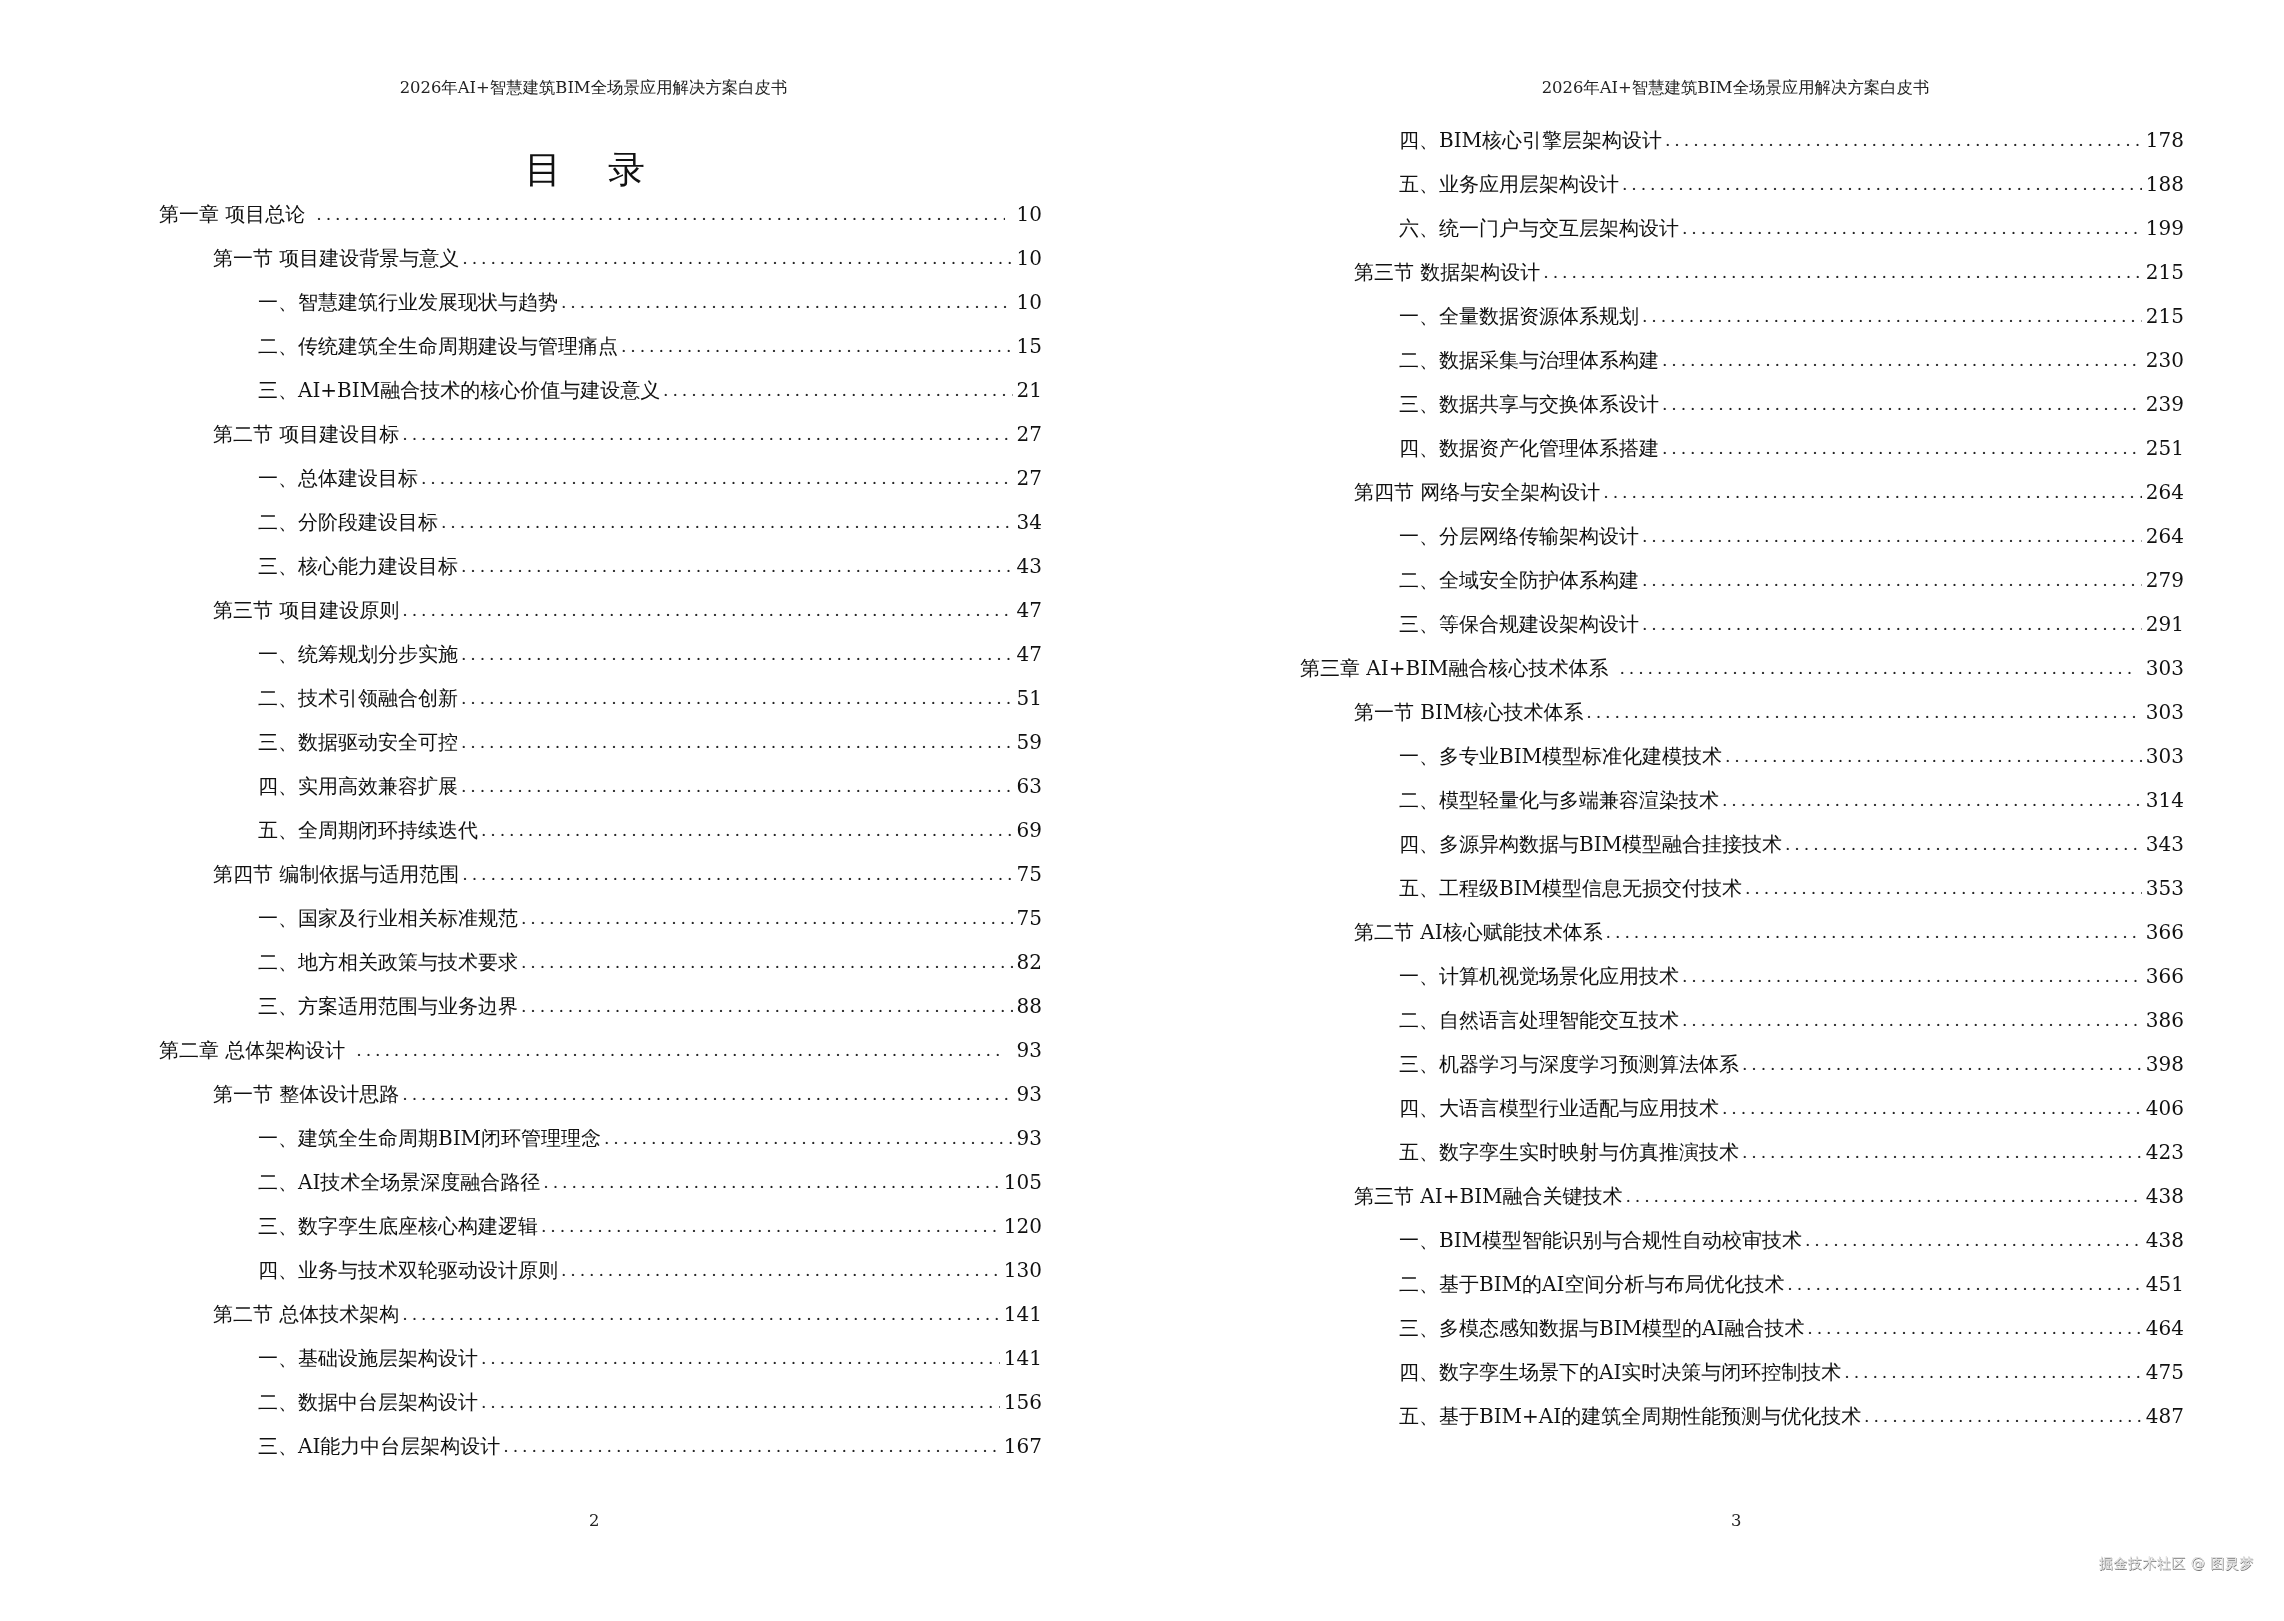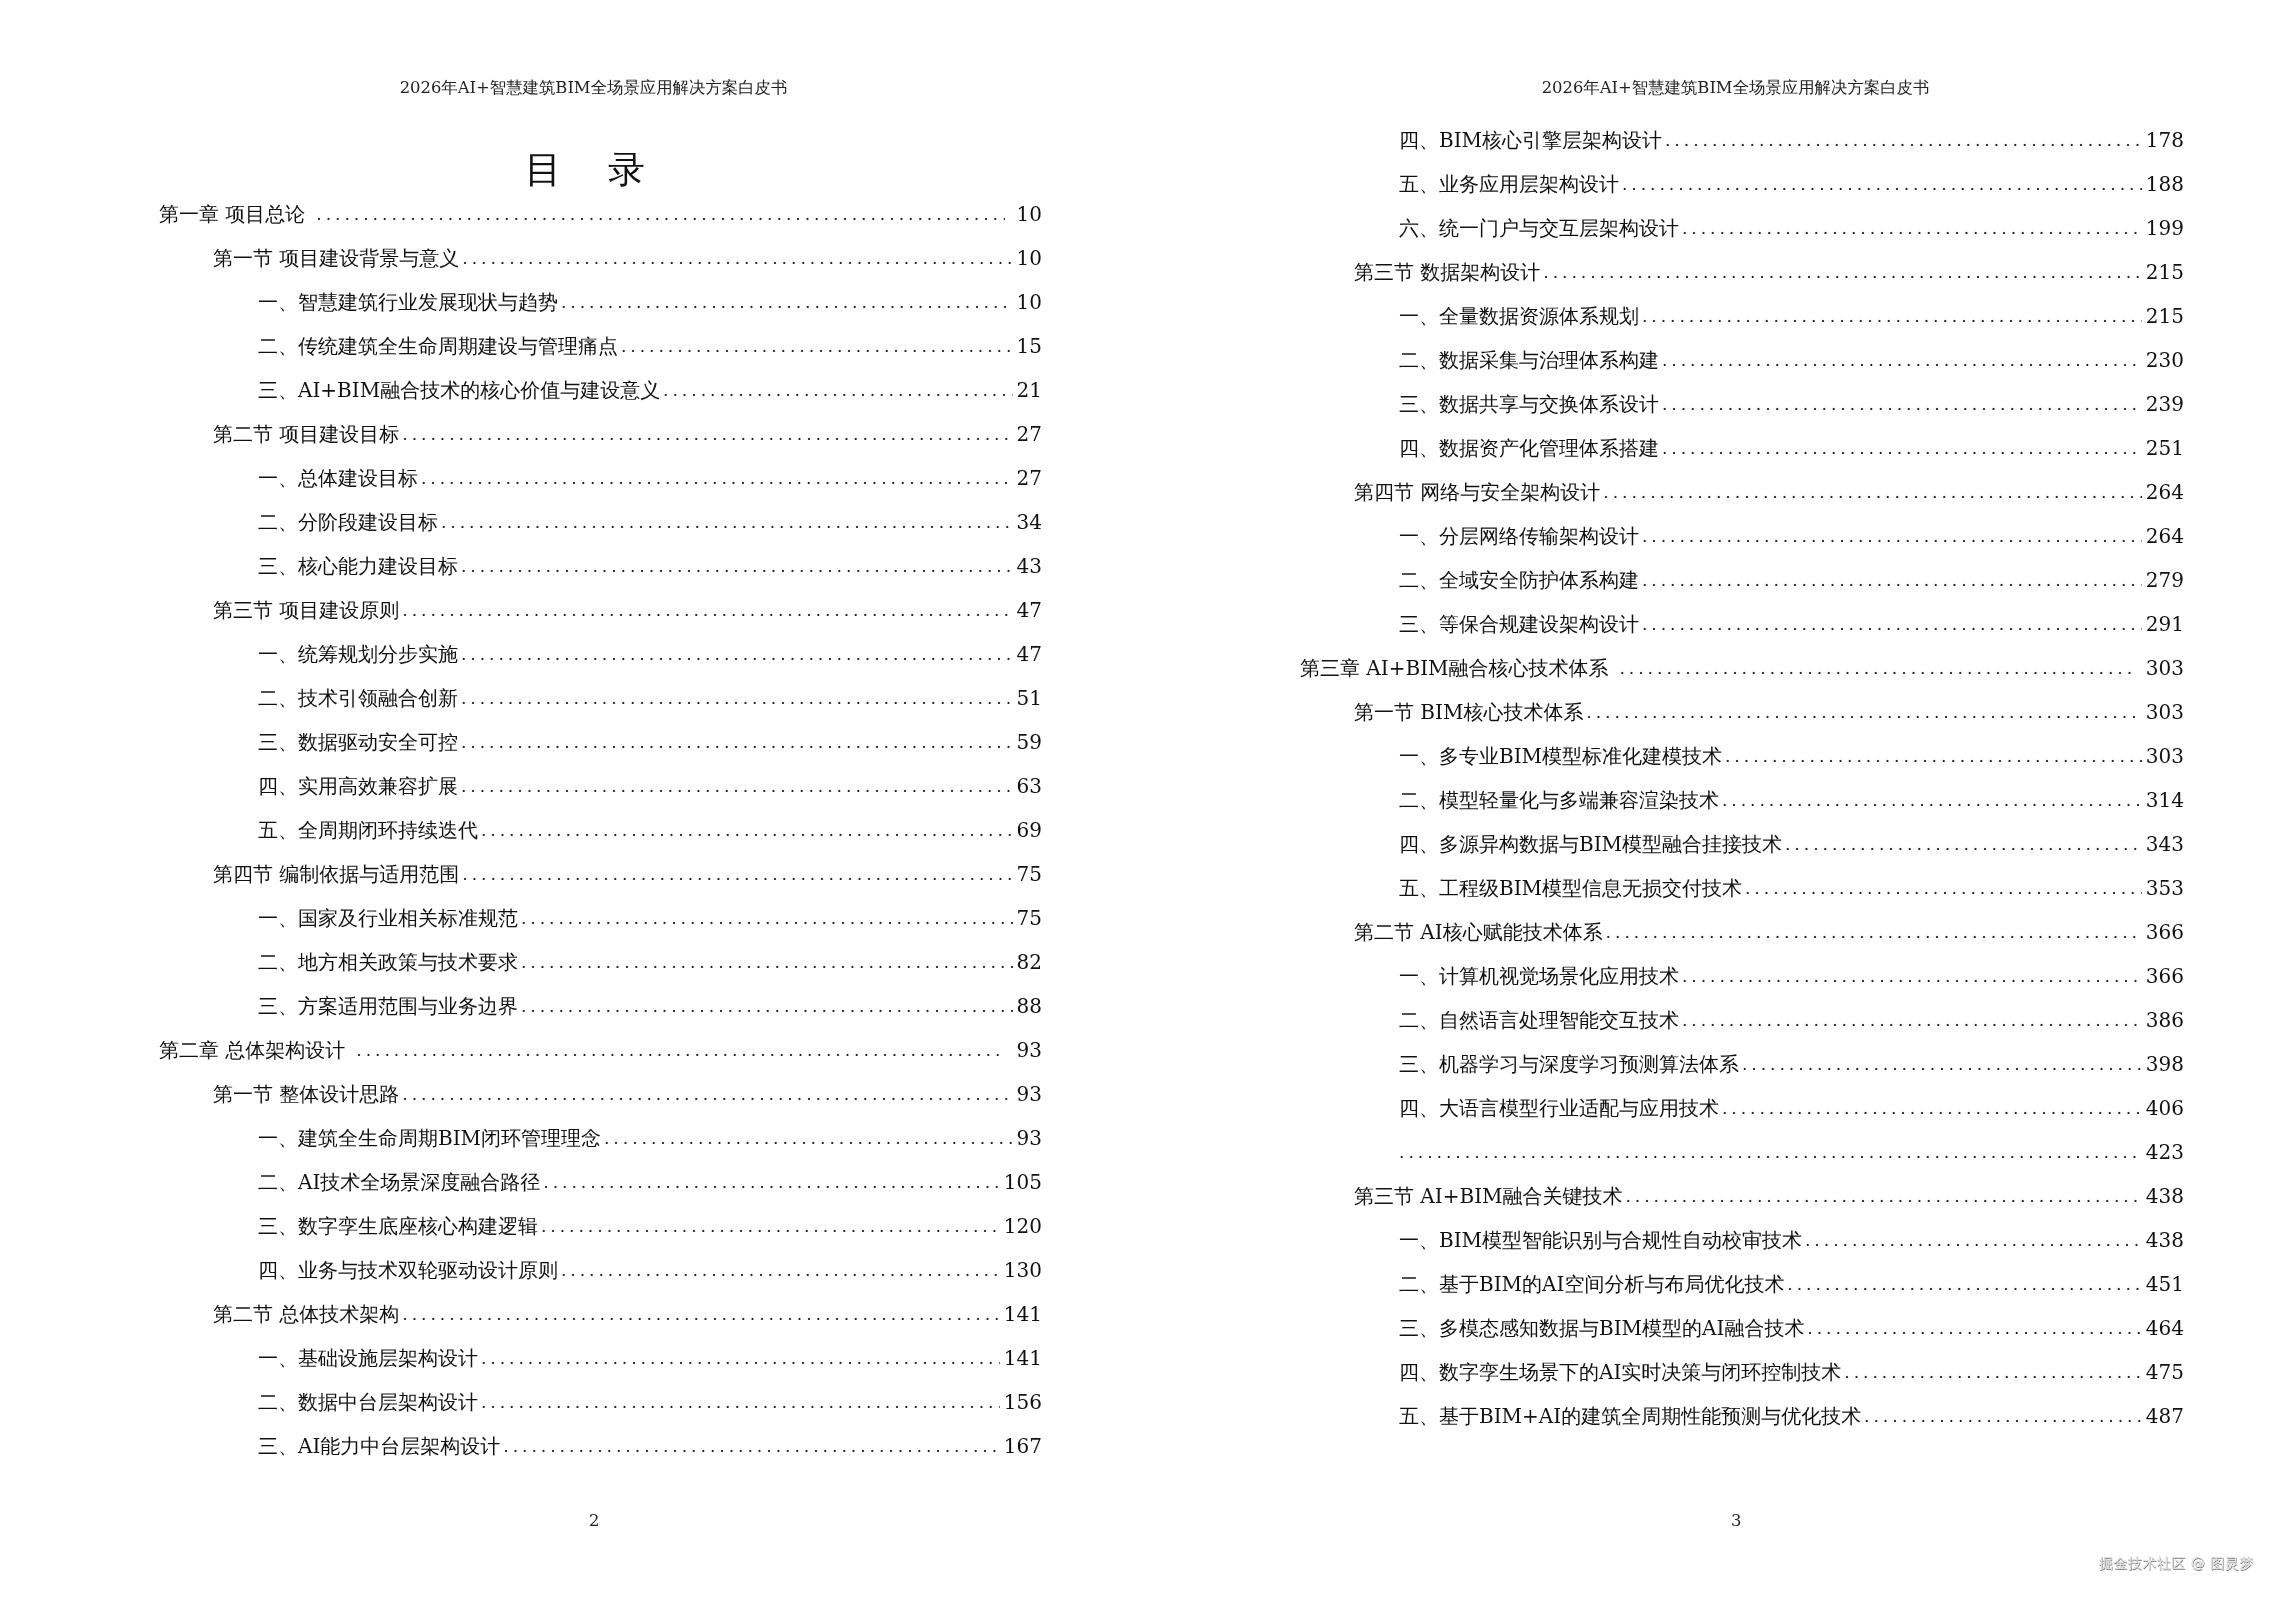--- a/index.html
+++ b/index.html
@@ -301,20 +301,21 @@
         <span class="label">三、机器学习与深度学习预测算法体系</span>
         <span class="leader"></span>
         <span class="page-num">398</span>
       </li>
       <li class="toc-entry level-3">
         <span class="label">四、大语言模型行业适配与应用技术</span>
         <span class="leader"></span>
         <span class="page-num">406</span>
       </li>
       <li class="toc-entry level-3">
+        <span class="label">五、数字孪生实时映射与仿真推演技术</span>
         <span class="leader"></span>
         <span class="page-num">423</span>
       </li>
       <li class="toc-entry level-2">
         <span class="label">第三节 AI+BIM融合关键技术</span>
         <span class="leader"></span>
         <span class="page-num">438</span>
       </li>
       <li class="toc-entry level-3">
         <span class="label">一、BIM模型智能识别与合规性自动校审技术</span>

